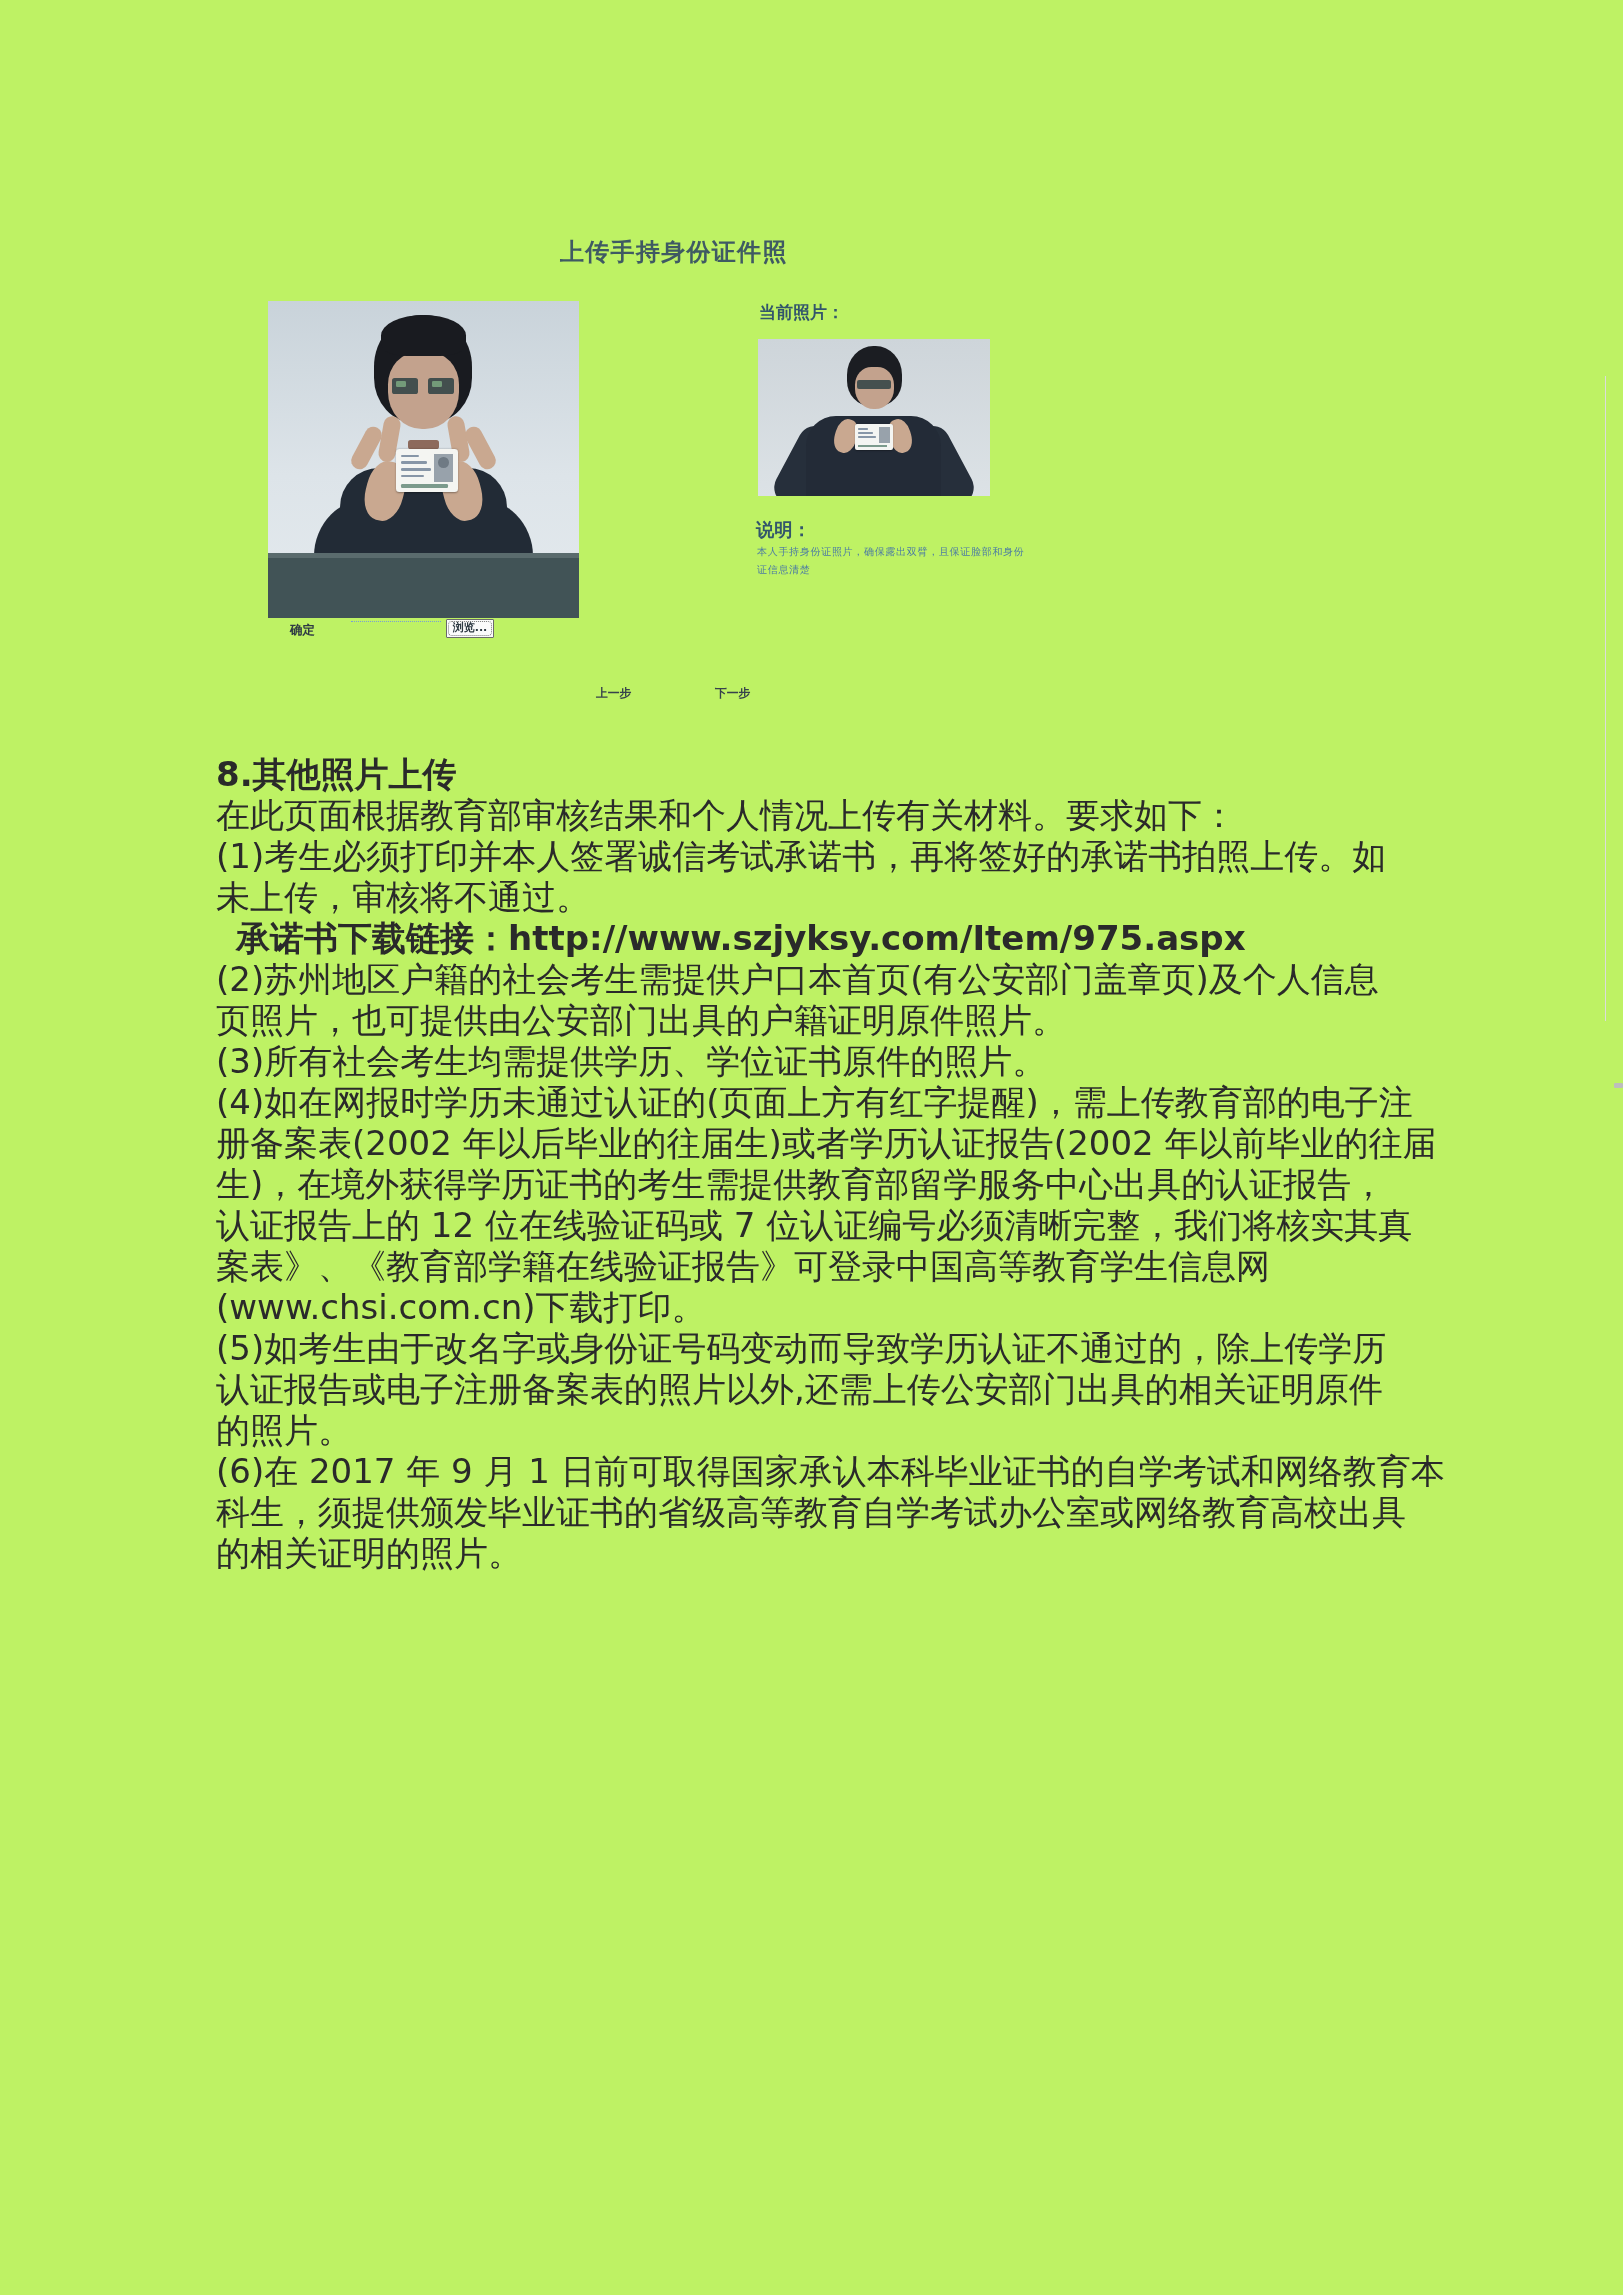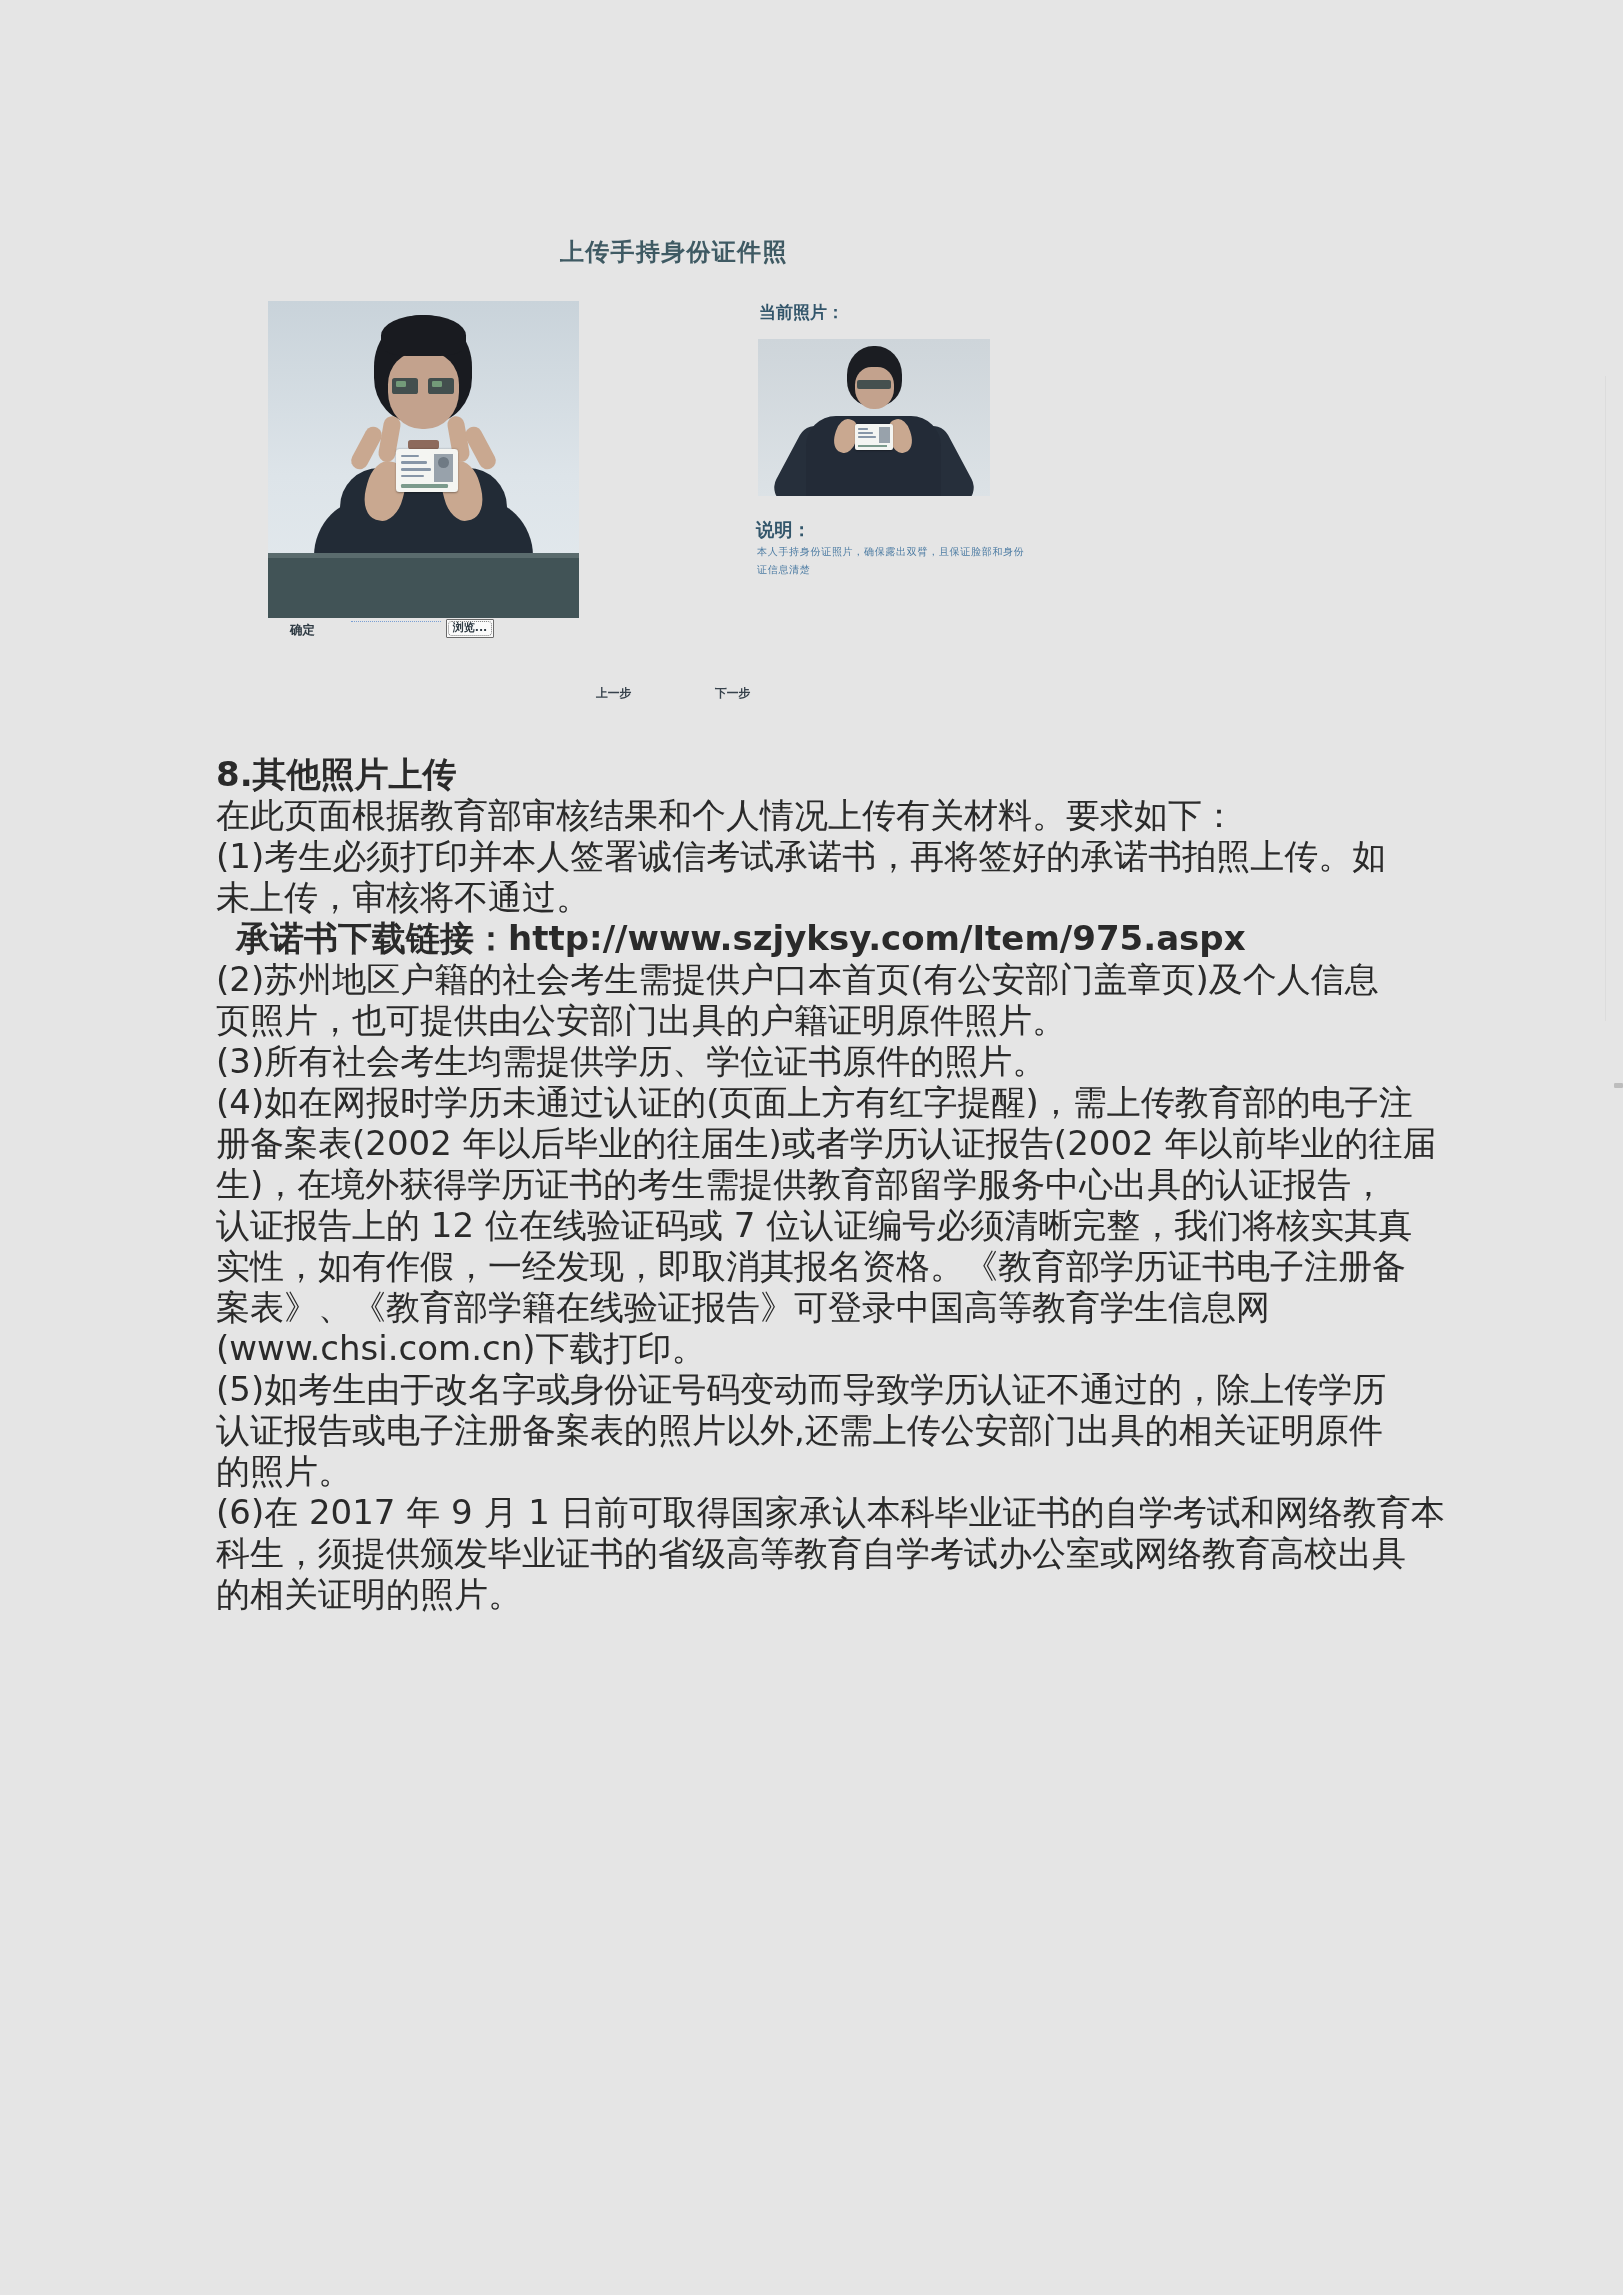--- a/index.html
+++ b/index.html
@@ -1,17 +1,17 @@
 <!DOCTYPE html>
 <html style="font-size:10.5px"><head>
 <meta charset="utf-8">
 <style>
   html,body{margin:0;padding:0;background:#ffffff;}
   .page{
-    position:relative;width:1623px;height:2295px;background:#e5e5e5;overflow:hidden;
+    position:relative;width:1623px;height:2295px;background:#bef264;overflow:hidden;
     font-family:"DejaVu Sans","Liberation Sans",sans-serif;
   }
 
   
   .shot-title{
     position:absolute;left:560px;top:236px;
     font-size:24px;font-weight:bold;color:#3f5a63;letter-spacing:1.3px;white-space:nowrap;
   }
 
   
@@ -170,21 +170,20 @@
     <div class="line">(1)考生必须打印并本人签署诚信考试承诺书，再将签好的承诺书拍照上传。如</div>
     <div class="line">未上传，审核将不通过。</div>
     <div class="line b">承诺书下载链接：http://www.szjyksy.com/Item/975.aspx</div>
     <div class="line">(2)苏州地区户籍的社会考生需提供户口本首页(有公安部门盖章页)及个人信息</div>
     <div class="line">页照片，也可提供由公安部门出具的户籍证明原件照片。</div>
     <div class="line">(3)所有社会考生均需提供学历、学位证书原件的照片。</div>
     <div class="line">(4)如在网报时学历未通过认证的(页面上方有红字提醒)，需上传教育部的电子注</div>
     <div class="line">册备案表(2002 年以后毕业的往届生)或者学历认证报告(2002 年以前毕业的往届</div>
     <div class="line">生)，在境外获得学历证书的考生需提供教育部留学服务中心出具的认证报告，</div>
     <div class="line">认证报告上的 12 位在线验证码或 7 位认证编号必须清晰完整，我们将核实其真</div>
-    <div class="line">实性，如有作假，一经发现，即取消其报名资格。《教育部学历证书电子注册备</div>
     <div class="line">案表》、《教育部学籍在线验证报告》可登录中国高等教育学生信息网</div>
     <div class="line">(www.chsi.com.cn)下载打印。</div>
     <div class="line">(5)如考生由于改名字或身份证号码变动而导致学历认证不通过的，除上传学历</div>
     <div class="line">认证报告或电子注册备案表的照片以外,还需上传公安部门出具的相关证明原件</div>
     <div class="line">的照片。</div>
     <div class="line">(6)在 2017 年 9 月 1 日前可取得国家承认本科毕业证书的自学考试和网络教育本</div>
     <div class="line">科生，须提供颁发毕业证书的省级高等教育自学考试办公室或网络教育高校出具</div>
     <div class="line">的相关证明的照片。</div>
   </div>
 

